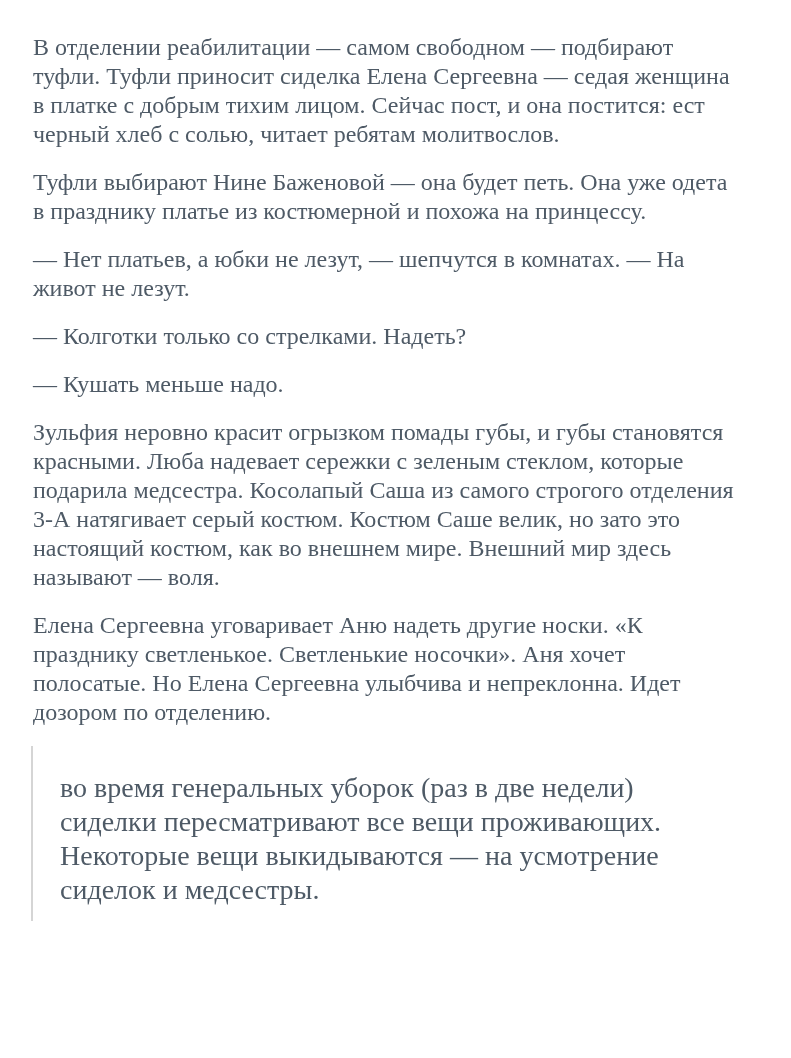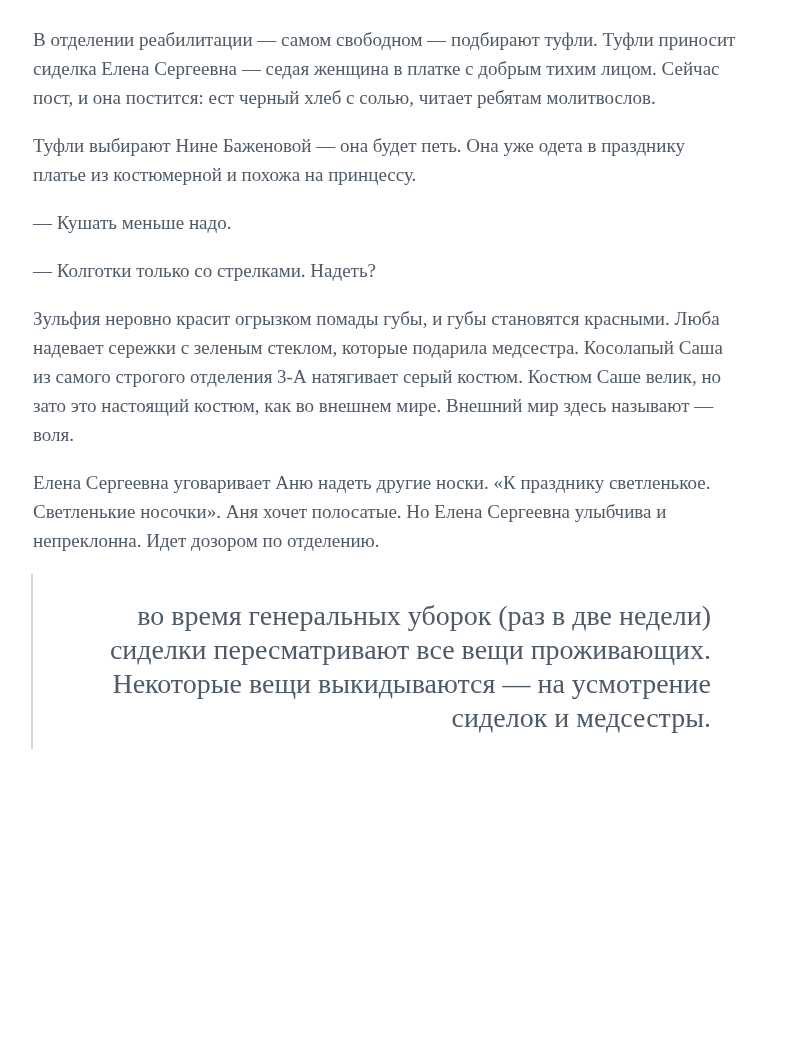--- a/index.html
+++ b/index.html
@@ -13,45 +13,45 @@
     background: var(--background, #ffffff);
   }
   .article {
     box-sizing: border-box;
     width: 791px;
     padding: 21px 52px 0 33px;
     font-family: "Liberation Serif", "DejaVu Serif", serif;
     color: var(--text, #4e5a66);
   }
   .article p.body-par {
-    margin: 4px 0 19px 0;
-    font-size: 19px;
+    margin: 12px 0 19px 0;
+    font-size: 24px;
     line-height: 29px;
     text-rendering: optimizeLegibility;
   }
   .article blockquote {
     margin: 17px 0 0 -2px;
     border-left: 2px solid var(--quote-border, #d5d5d5);
     padding: 25px 28px 14px 27px;
   }
   .article blockquote p {
     margin: 0;
     font-size: 28px;
     line-height: 34px;
     color: var(--text, #4e5a66);
-    text-align: right;
   }
 </style>
 </head>
 <body>
 
 <main class="article">
   <p class="body-par">В отделении реабилитации — самом свободном — подбирают туфли. Туфли приносит сиделка Елена Сергеевна — седая женщина в платке с добрым тихим лицом. Сейчас пост, и она постится: ест черный хлеб с солью, читает ребятам молитвослов.</p>
   <p class="body-par">Туфли выбирают Нине Баженовой — она будет петь. Она уже одета в празднику платье из костюмерной и похожа на принцессу.</p>
+  <p class="body-par">— Нет платьев, а юбки не лезут, — шепчутся в комнатах. — На живот не лезут.</p>
+  <p class="body-par">— Колготки только со стрелками. Надеть?</p>
   <p class="body-par">— Кушать меньше надо.</p>
-  <p class="body-par">— Колготки только со стрелками. Надеть?</p>
   <p class="body-par">Зульфия неровно красит огрызком помады губы, и губы становятся красными. Люба надевает сережки с зеленым стеклом, которые подарила медсестра. Косолапый Саша из самого строгого отделения 3-А натягивает серый костюм. Костюм Саше велик, но зато это настоящий костюм, как во внешнем мире. Внешний мир здесь называют — воля.</p>
   <p class="body-par">Елена Сергеевна уговаривает Аню надеть другие носки. «К празднику светленькое. Светленькие носочки». Аня хочет полосатые. Но Елена Сергеевна улыбчива и непреклонна. Идет дозором по отделению.</p>
 
   <blockquote>
     <p>во время генеральных уборок (раз в две недели) сиделки пересматривают все вещи проживающих. Некоторые вещи выкидываются — на усмотрение сиделок и медсестры.</p>
   </blockquote>
 </main>
 
 </body></html>

